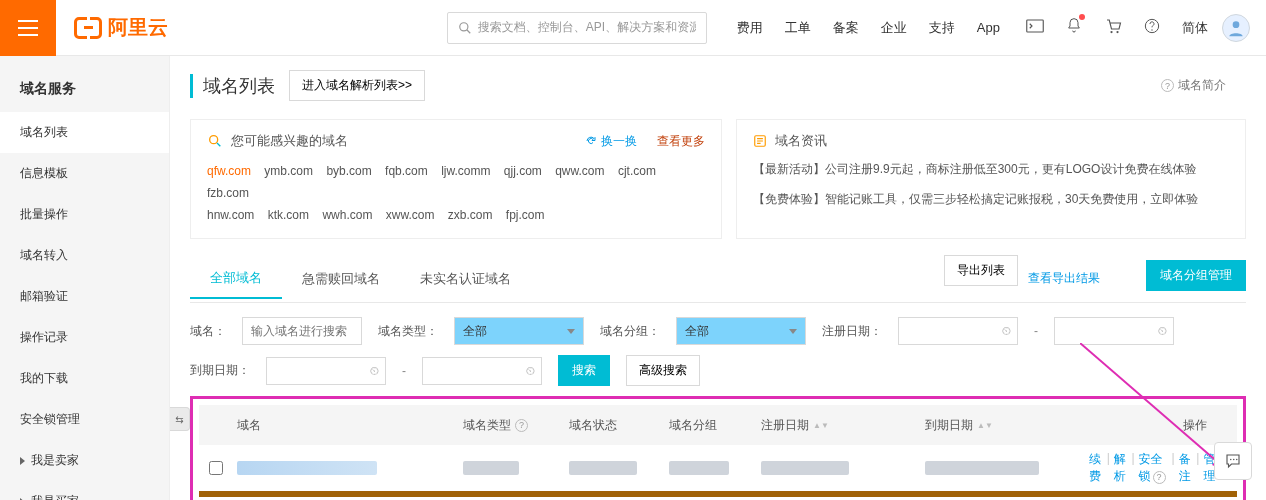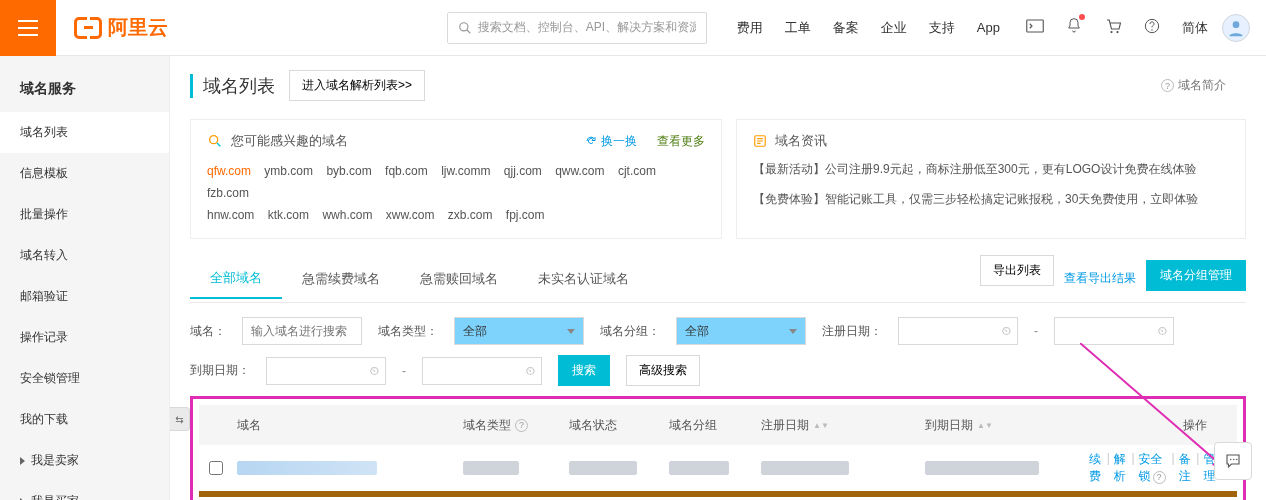--- a/index.html
+++ b/index.html
@@ -39,21 +39,21 @@
   .light-btn { border: 1px solid #d9d9d9; background: #fff; padding: 6px 12px; font-size: 12px; cursor: pointer; }
   .help-link { margin-left: auto; color: #777; display: flex; align-items: center; gap: 4px; cursor: pointer; margin-right: 20px; }
 
   .panels { display: flex; gap: 14px; padding: 10px 20px; }
   .panel { border: 1px solid #eee; background: #fff; padding: 12px 16px; }
   .panel.left { flex: 1; }
   .panel.right { width: 510px; }
   .panel-head { display: flex; align-items: center; gap: 8px; color: #555; font-size: 13px; }
   .panel-head .spacer { flex: 1; }
   .refresh { color: #0099e5; cursor: pointer; font-size: 12px; display: flex; align-items: center; gap: 4px; }
-  .more { color: #4d7c0f; cursor: pointer; font-size: 12px; }
+  .more { color: #c2410c; cursor: pointer; font-size: 12px; }
   .domain-suggest { margin-top: 10px; line-height: 22px; font-size: 12px; color: #555; }
   .domain-suggest a { color: #555; margin-right: 10px; }
   .domain-suggest a.hot { color: #ff6a00; }
   .news-line { margin-top: 8px; font-size: 12px; color: #555; line-height: 22px; }
   .news-tag { color: #555; }
 
   .tabbar { display: flex; align-items: center; border-bottom: 1px solid #e8e8e8; margin: 6px 20px 0; }
   .tab { padding: 10px 20px; font-size: 13px; color: #555; cursor: pointer; }
   .tab.active { color: #00bcd4; border-bottom: 2px solid #00bcd4; }
   .tabbar .spacer { flex: 1; }
@@ -174,24 +174,24 @@
     <div class="side-item">
         <span>域名转入</span>
       </div>
     <div class="side-item">
         <span>邮箱验证</span>
       </div>
     <div class="side-item">
         <span>操作记录</span>
       </div>
     <div class="side-item">
+        <span>我的下载</span>
+      </div>
+    <div class="side-item">
         <span>安全锁管理</span>
-      </div>
-    <div class="side-item">
-        <span>我的下载</span>
       </div>
     <div class="side-item">
         <span class="caret-right"></span>
         <span>我是卖家</span>
       </div>
     <div class="side-item">
         <span class="caret-right"></span>
         <span>我是买家</span>
       </div>
   </div>
@@ -251,27 +251,26 @@
             </svg>
           <span>域名资讯</span>
         </div>
         <div class="news-line"><span class="news-tag">【最新活动】公司注册9.9元起，商标注册低至300元，更有LOGO设计免费在线体验</span></div>
         <div class="news-line"><span class="news-tag">【免费体验】智能记账工具，仅需三步轻松搞定记账报税，30天免费使用，立即体验</span></div>
       </div>
     </div>
 
     <div class="tabbar">
       <div class="tab active">全部域名</div>
-      <div class="tab">急需续费域名</div>
       <div class="tab">急需赎回域名</div>
       <div class="tab">未实名认证域名</div>
       <span class="spacer"></span>
       <button class="light-btn" style="margin-bottom:16px;">导出列表</button>
       <span class="link-blue" style="margin-left:10px;">查看导出结果</span>
-      <button class="primary-btn" style="margin-bottom:6px;">域名分组管理</button>
+      <button class="primary-btn" style="margin-bottom:6px;margin-left:36px;">域名分组管理</button>
     </div>
 
     <div class="filters">
       <label>域名：</label>
       <input class="text-input" style="width: 120px;" placeholder="输入域名进行搜索">
       <label>域名类型：</label>
       <div class="select" style="width:130px">
           <span>全部</span>
         </div>
       <label>域名分组：</label>

